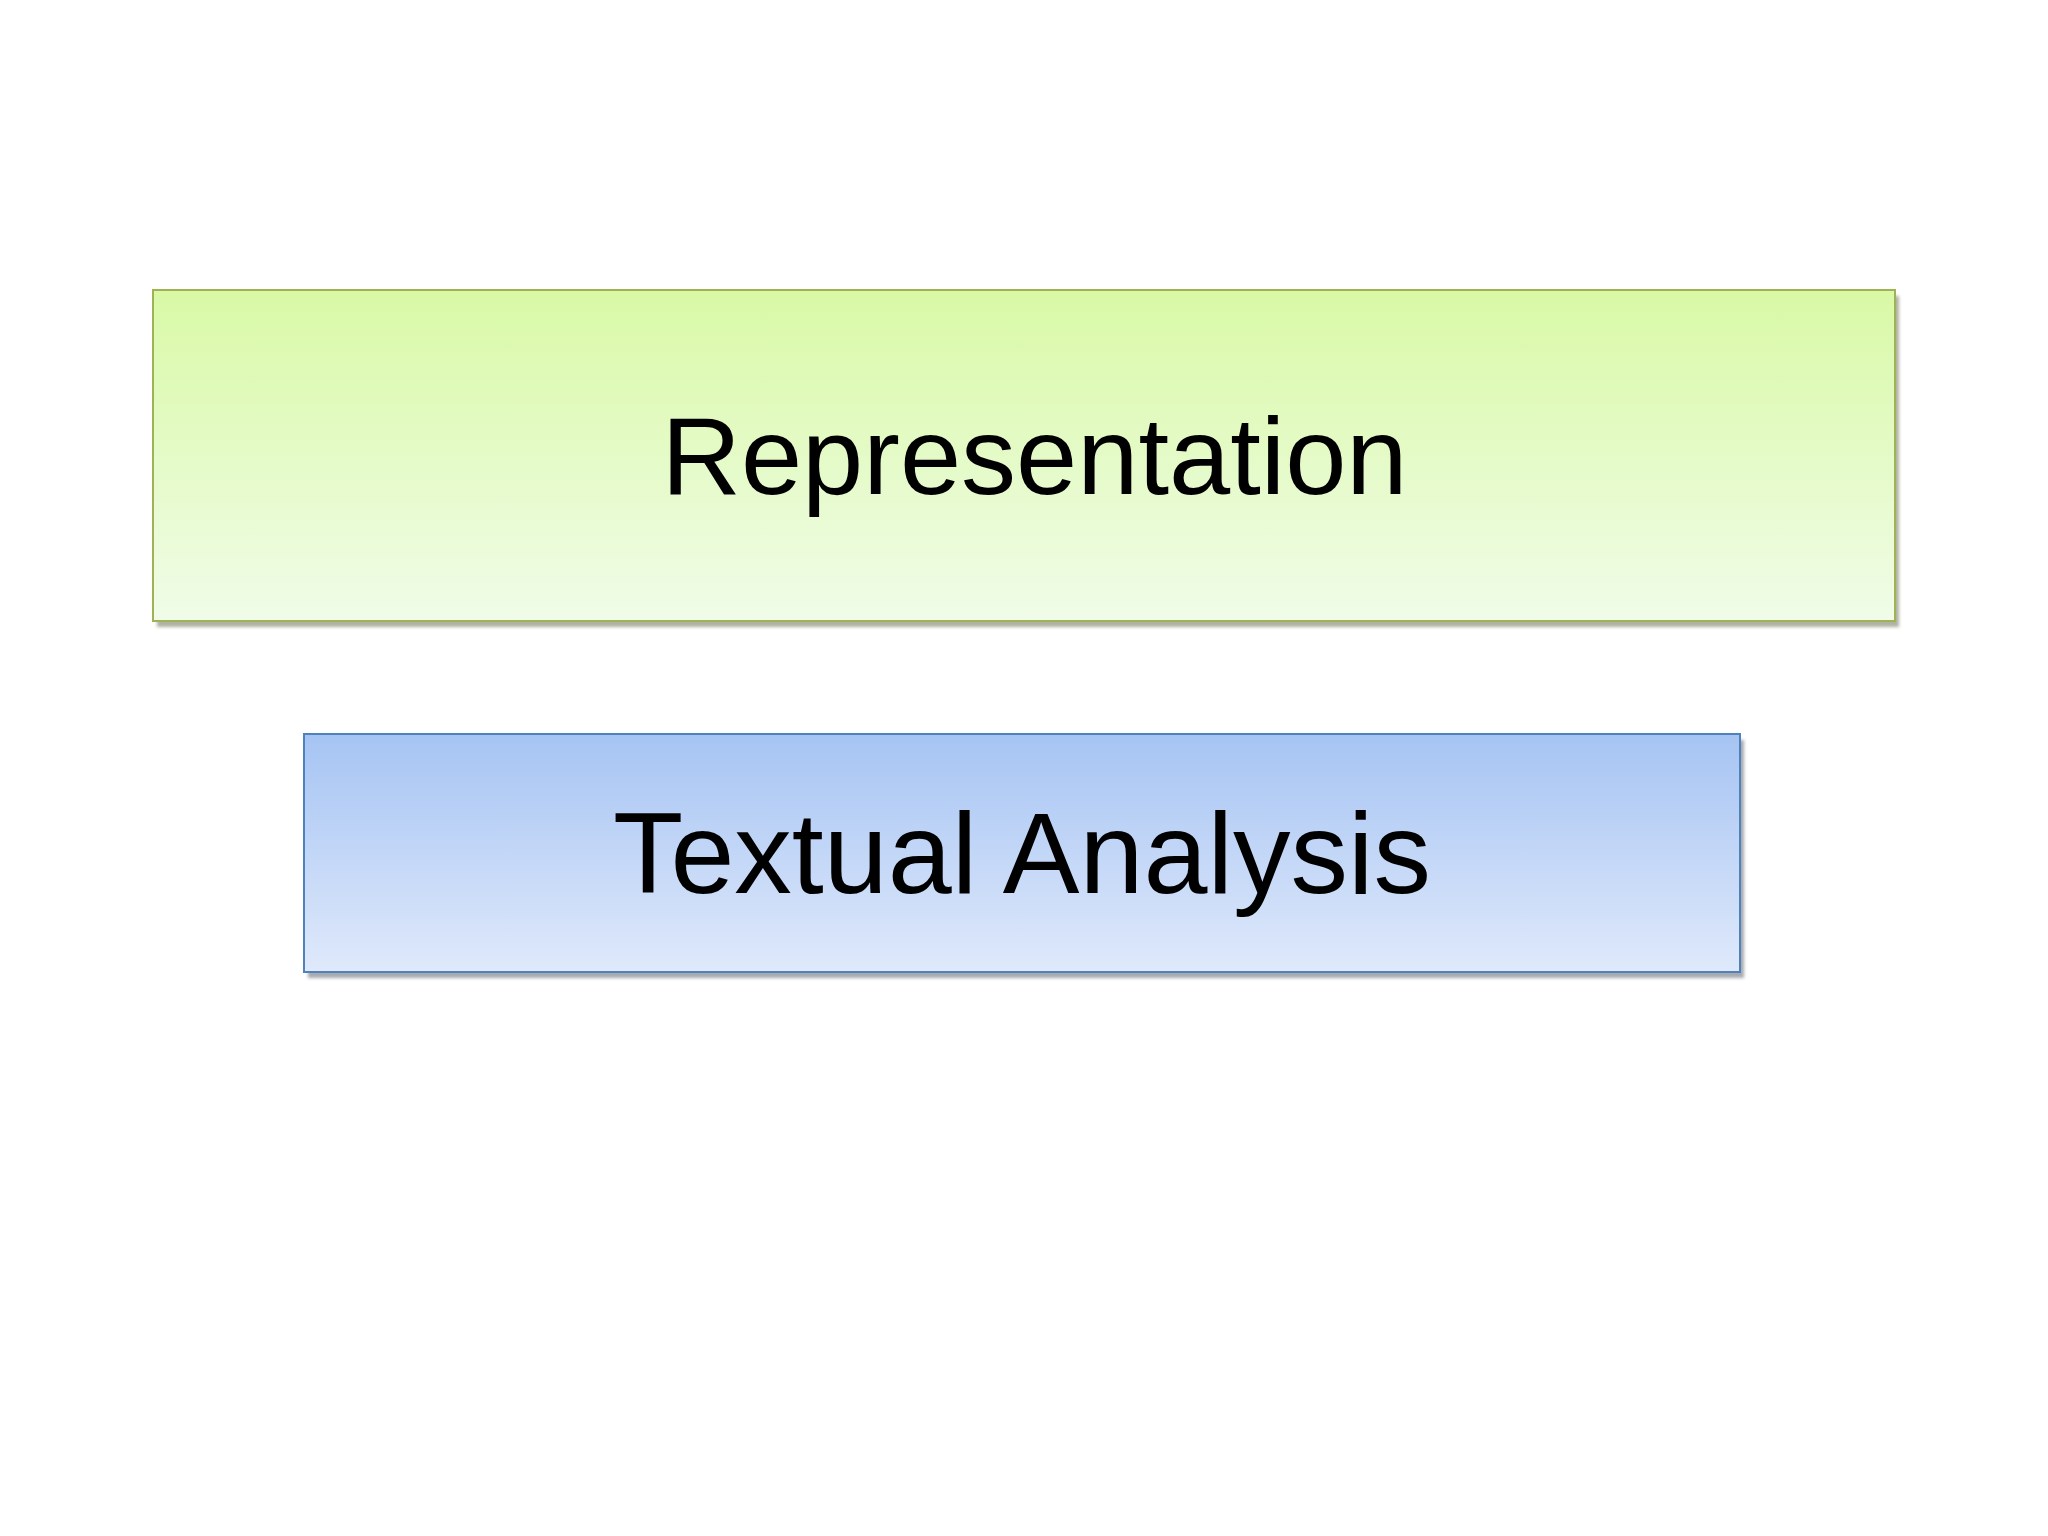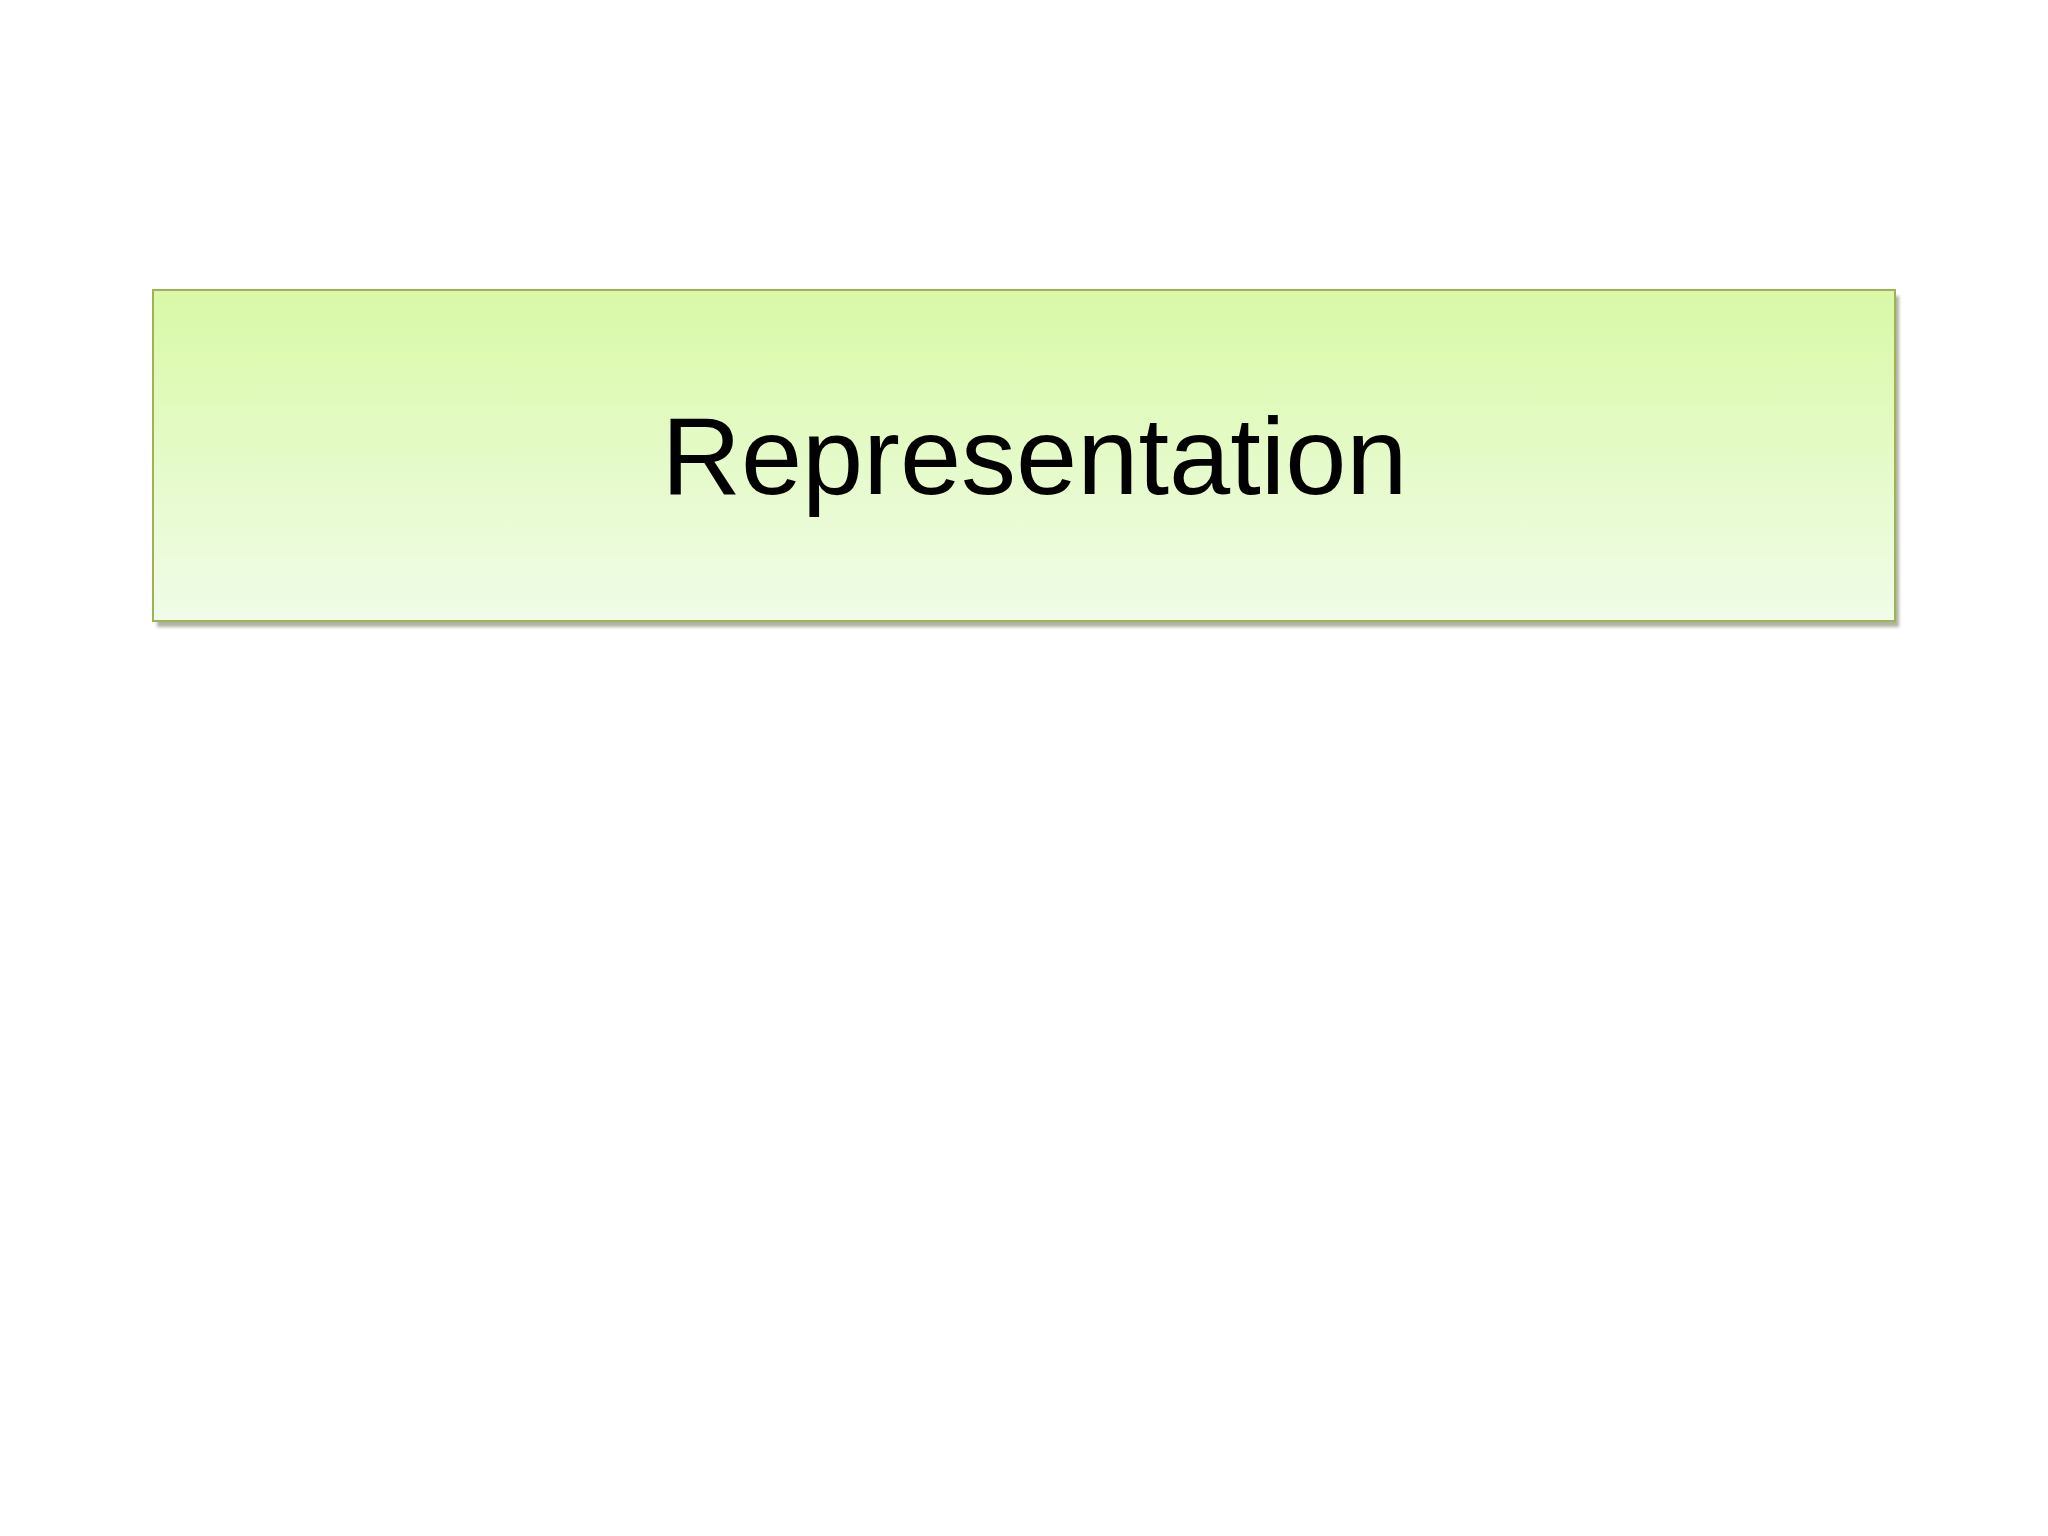--- a/index.html
+++ b/index.html
@@ -61,14 +61,17 @@
 </style>
 </head>
 <body>
 
 <div class="slide">
 
   <div class="shape title-box">
     <div class="line">Representation</div>
   </div>
 
+  <div class="shape subtitle-box">
+    <div class="line">Textual Analysis</div>
+  </div>
 
 </div>
 
 </body></html>

